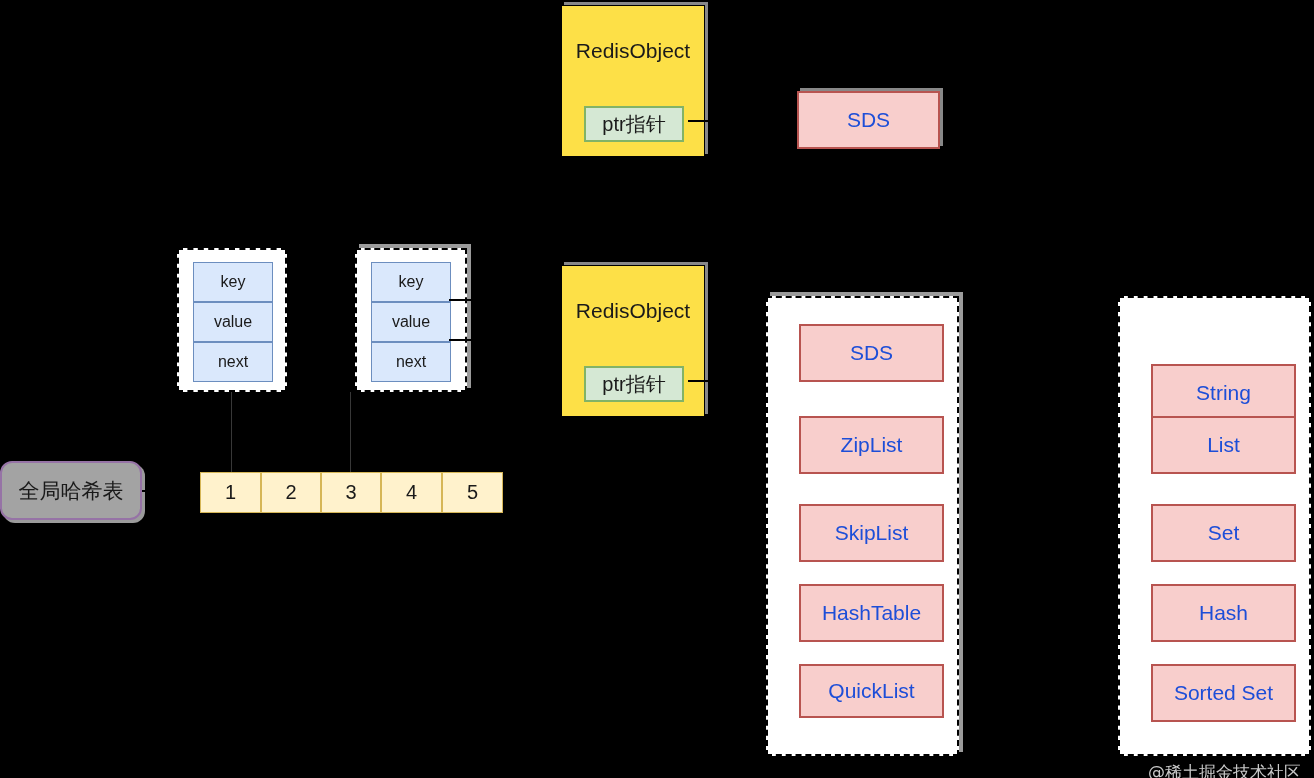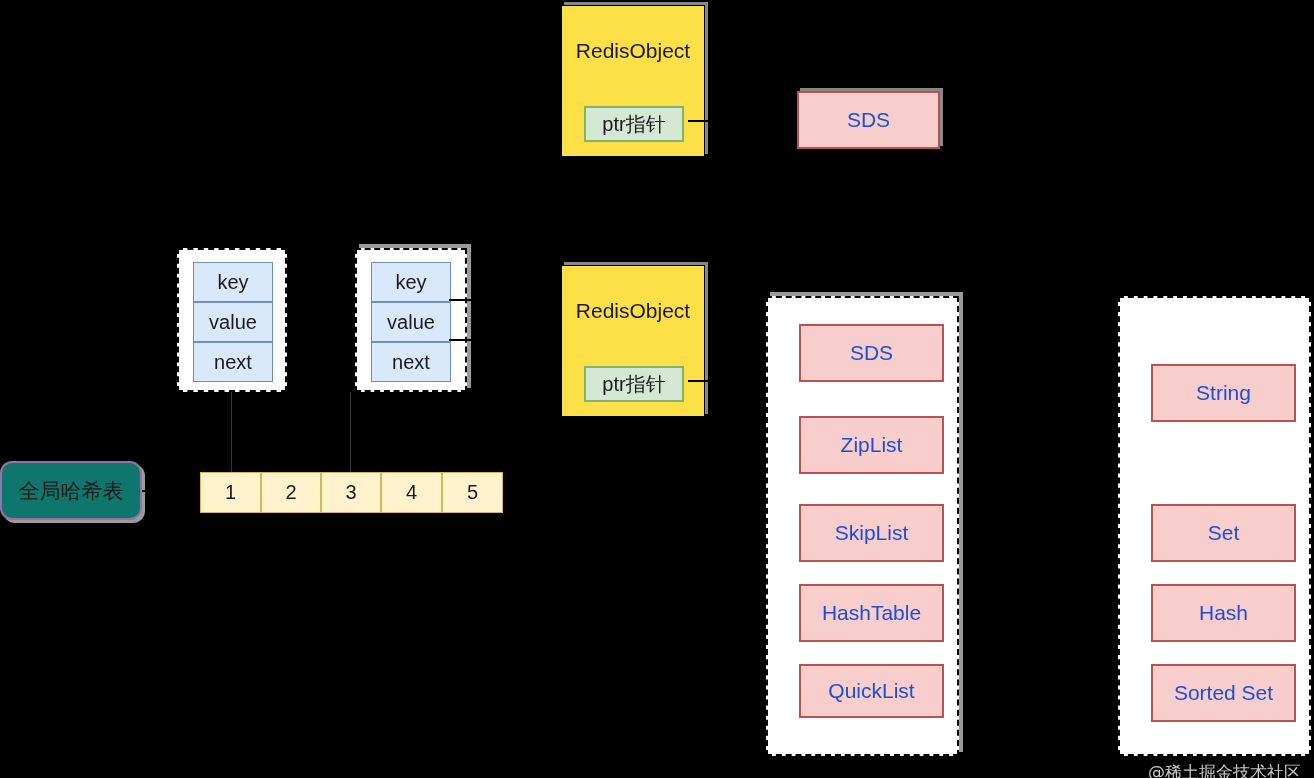--- a/index.html
+++ b/index.html
@@ -71,27 +71,27 @@
     box-shadow: 4px -4px 0 0 #9b9b9b;
   }
 
   
   .bluecell {
     background: #dae8fc;
     border: 1px solid #6c8ebf;
     display: flex;
     align-items: center;
     justify-content: center;
-    font-size: 20px;
+    font-size: 16px;
     color: #1a1a1a;
   }
 
   
   .purplebox {
-    background: #0f766e;
+    background: #a3a3a3;
     border: 2px solid #9673a6;
     border-radius: 12px;
     display: flex;
     align-items: center;
     justify-content: center;
     font-size: 21px;
     color: #1a1a1a;
     box-shadow: 3px 3px 0 0 #9b9b9b;
   }
 
@@ -181,19 +181,20 @@
   <div class="abs dashed-container shadowed" style="left:766px; top:296px; width:193px; height:460px;">
     <div class="abs pinkbox" style="left:31px; top:26px; width:145px; height:58px;">SDS</div>
     <div class="abs pinkbox" style="left:31px; top:118px; width:145px; height:58px;">ZipList</div>
     <div class="abs pinkbox" style="left:31px; top:206px; width:145px; height:58px;">SkipList</div>
     <div class="abs pinkbox" style="left:31px; top:286px; width:145px; height:58px;">HashTable</div>
     <div class="abs pinkbox" style="left:31px; top:366px; width:145px; height:54px;">QuickList</div>
   </div>
 
   <div class="abs dashed-container" style="left:1118px; top:296px; width:193px; height:460px;">
     <div class="abs pinkbox" style="left:31px; top:26px; width:145px; height:58px;margin-top:40px;">String</div>
+    <div class="abs pinkbox" style="left:31px; top:118px; width:145px; height:58px;">List</div>
     <div class="abs pinkbox" style="left:31px; top:206px; width:145px; height:58px;">Set</div>
     <div class="abs pinkbox" style="left:31px; top:286px; width:145px; height:58px;">Hash</div>
     <div class="abs pinkbox" style="left:31px; top:366px; width:145px; height:58px;">Sorted Set</div>
     <div class="abs watermark" style="left:28px; top:430px;margin-top:33px;">@稀土掘金技术社区</div>
   </div>
 
 </div>
 
 </body></html>

